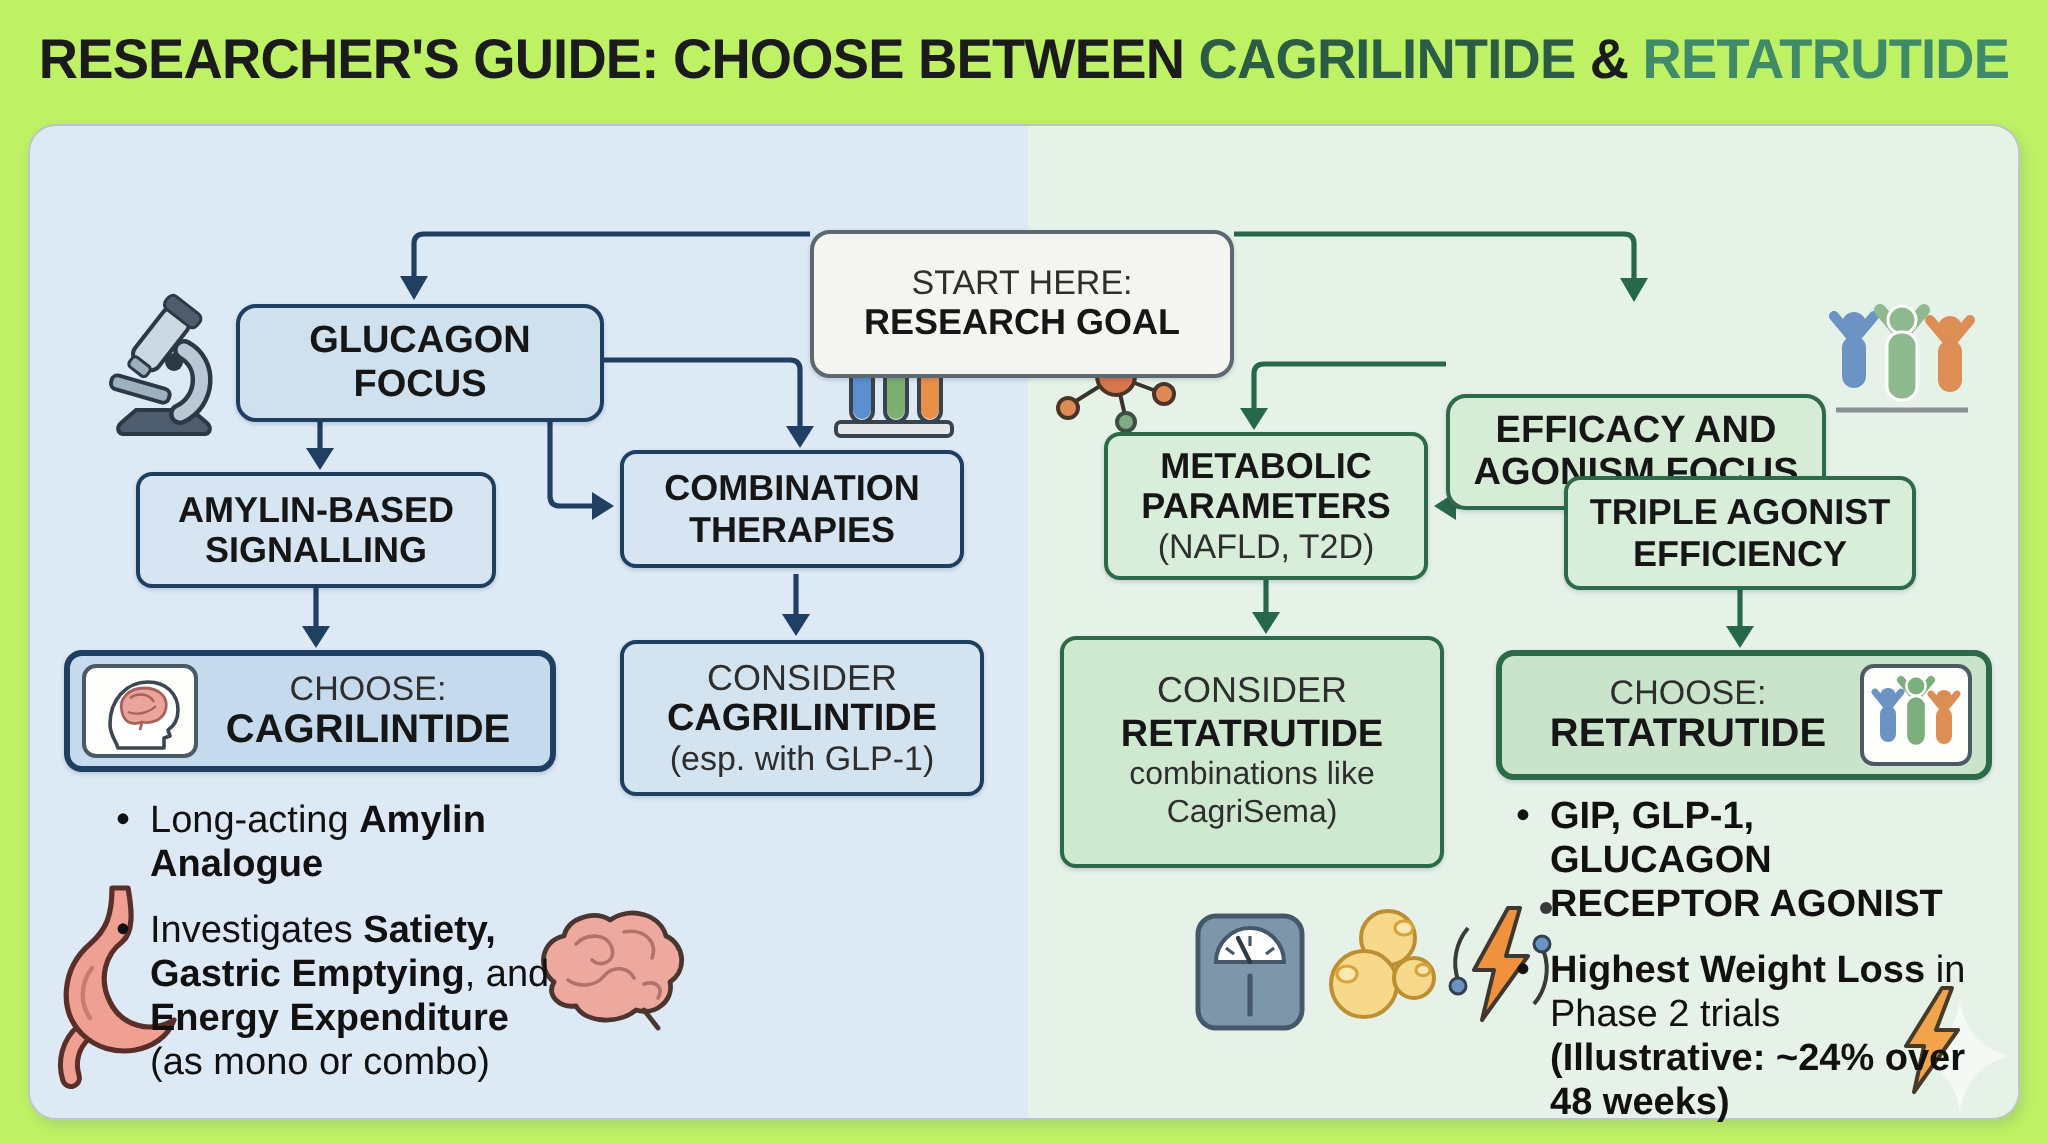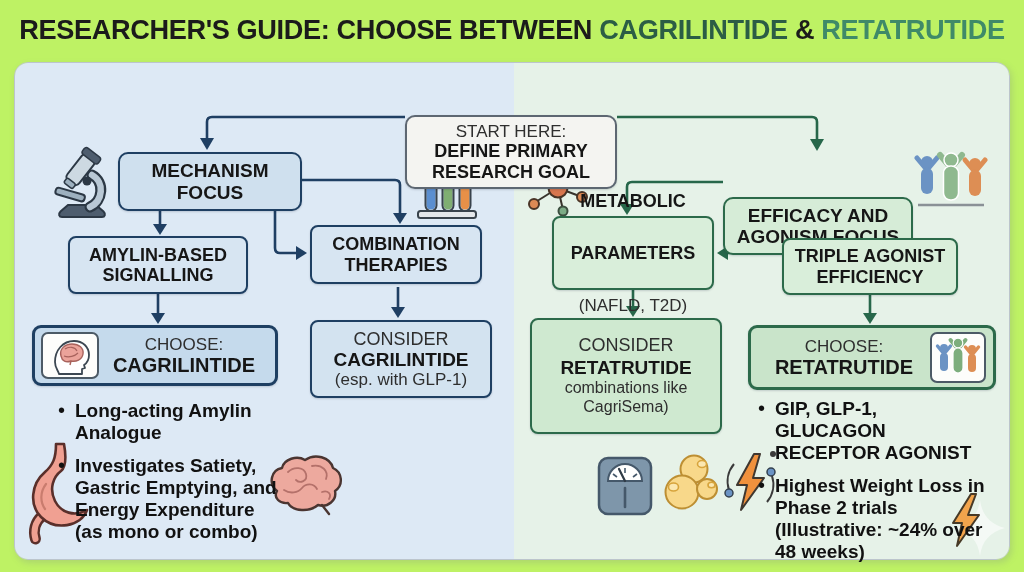--- a/index.html
+++ b/index.html
@@ -41,21 +41,21 @@
 
   .icon-plate { background:#fdfdfb; border:2px solid #4c5a66; border-radius:7px;
     display:flex; align-items:center; justify-content:center; }
 
   
   .bullets { position:absolute; list-style:none; color:#111; }
   .bullets li { position:relative; padding-left:17px; font-size:19px; line-height:1.16;
     margin-bottom:11px; }
   .bullets li::before { content:"\2022"; position:absolute; left:0; top:-1px; font-size:20px; }
   .seg-b { font-weight:bold; }
-  .seg-r { font-weight:bold;margin-top:16px; }
+  .seg-r { font-weight:normal;margin-top:16px; }
 
   .icon { position:absolute; }
 </style>
 </head>
 <body>
 
 <div id="stage">
 
   <div id="title">
     <span>RESEARCHER'S GUIDE: CHOOSE BETWEEN </span><span class="drug1">CAGRILINTIDE</span><span> &amp; </span><span class="drug2">RETATRUTIDE</span>
@@ -244,26 +244,25 @@
       <polygon points="620,204 634,204 627,215"></polygon>
       <polygon points="728,246 728,260 717,253"></polygon>
       <polygon points="856,226 870,226 863,237"></polygon>
       <polygon points="626,306 640,306 633,317"></polygon>
       <polygon points="863,313 877,313 870,324"></polygon>
     </g>
   </svg>
 
   <div class="box start" style="left:405px; top:83px; width:212px; height:74px;">
     <div class="reg-line" style="font-size:17px;">START HERE:</div>
-    <div class="bold-line" style="font-size:18px;">DEFINE PRIMARY</div>
     <div class="bold-line" style="font-size:18px;">RESEARCH GOAL</div>
   </div>
 
   <div class="box bbox hdr" style="left:118px; top:152px; width:184px; height:59px;">
-    <div class="bold-line" style="font-size:19px;">MECHANISM</div>
+    <div class="bold-line" style="font-size:19px;">GLUCAGON</div>
     <div class="bold-line" style="font-size:19px;">FOCUS</div>
   </div>
 
   <div class="box bbox" style="left:68px; top:236px; width:180px; height:58px; border-radius:8px;align-items:center;">
     <div class="bold-line" style="font-size:18px;">AMYLIN-BASED</div>
     <div class="bold-line" style="font-size:18px;">SIGNALLING</div>
   </div>
 
   <div class="box bbox" style="left:310px; top:225px; width:172px; height:59px; border-radius:8px;">
     <div class="bold-line" style="font-size:18px;">COMBINATION</div>
@@ -289,21 +288,21 @@
     <div class="reg-line" style="font-size:18px;">CONSIDER</div>
     <div class="bold-line" style="font-size:19px;">CAGRILINTIDE</div>
     <div class="reg-line" style="font-size:17px;">(esp. with GLP-1)</div>
   </div>
 
   <div class="box gbox hdr" style="left:723px; top:152px; width:190px; height:58px;margin-top:45px;">
     <div class="bold-line" style="font-size:19px;">EFFICACY AND</div>
     <div class="bold-line" style="font-size:19px;">AGONISM FOCUS</div>
   </div>
 
-  <div class="box gbox" style="left:552px; top:216px; width:162px; height:74px; border-radius:8px;gap:32px;">
+  <div class="box gbox" style="left:552px; top:216px; width:162px; height:74px; border-radius:8px;">
     <div class="bold-line" style="font-size:18px;">METABOLIC</div>
     <div class="bold-line" style="font-size:18px;">PARAMETERS</div>
     <div class="reg-line" style="font-size:17px;">(NAFLD, T2D)</div>
   </div>
 
   <div class="box gbox" style="left:782px; top:238px; width:176px; height:57px; border-radius:8px;">
     <div class="bold-line" style="font-size:18px;">TRIPLE AGONIST</div>
     <div class="bold-line" style="font-size:18px;">EFFICIENCY</div>
   </div>
 

